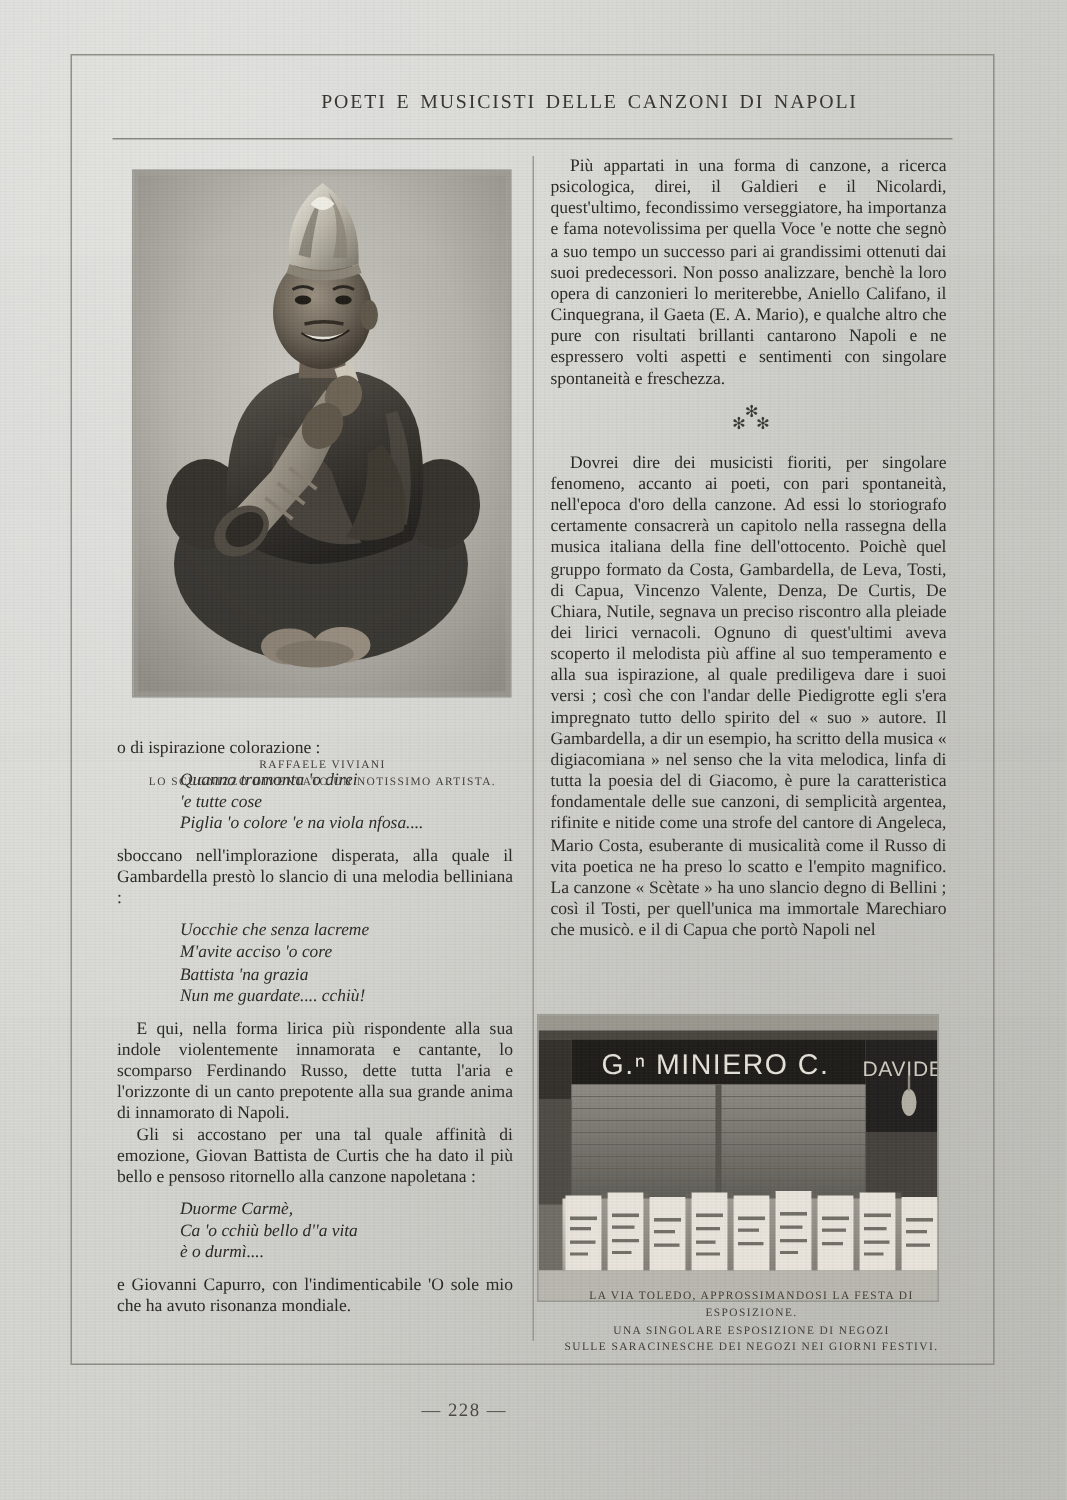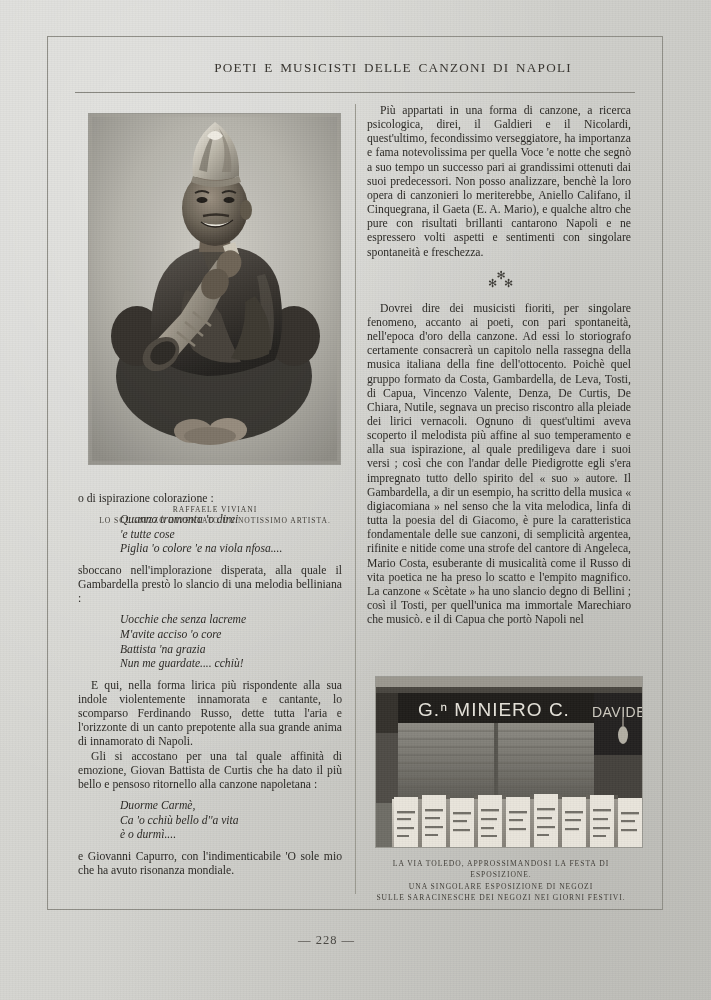--- a/index.html
+++ b/index.html
@@ -129,22 +129,22 @@
     overflow: hidden;
     background: #b9b7b0;
   }
   #photo-viviani {
     left: 88px; top: 113px;
     width: 253px; height: 352px;
     border: 1px solid #9b9a93;
     box-sizing: border-box;
   }
   #photo-toledo {
-    left: 375px; top: 676px;
-    width: 268px; height: 172px;
+    left: 358px; top: 676px;
+    width: 268px; height: 192px;
     border: 1px solid #9b9a93;
     box-sizing: border-box;
   }
   .photo svg { display: block; }
 
   
   .caption {
     position: absolute;
     text-align: center;
     color: #403d37;
@@ -152,21 +152,21 @@
     letter-spacing: 0.95px;
     line-height: 11.4px;
     font-family: "Liberation Serif", serif;
   }
   #caption-viviani { left: 78px; top: 504px; width: 274px; }
   #caption-toledo  { left: 363px; top: 858px; width: 276px; }
 
   
   #folio {
     position: absolute;
-    left: 17px; top: 933px;
+    left: 0; top: 933px;
     width: 619px;
     text-align: center;
     font-size: 12.5px;
     color: #4a4843;
     letter-spacing: 1px;
   }
 </style>
 </head>
 <body>
 

